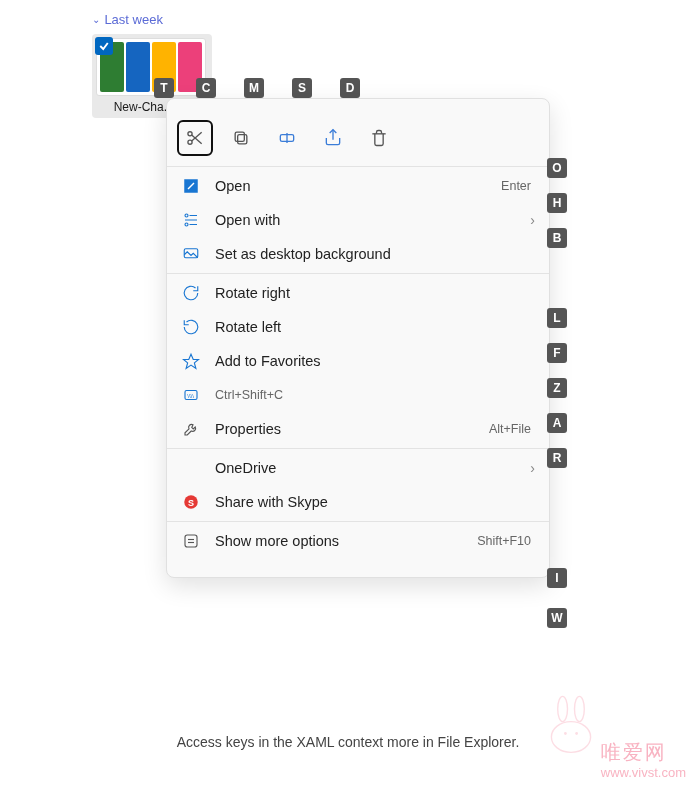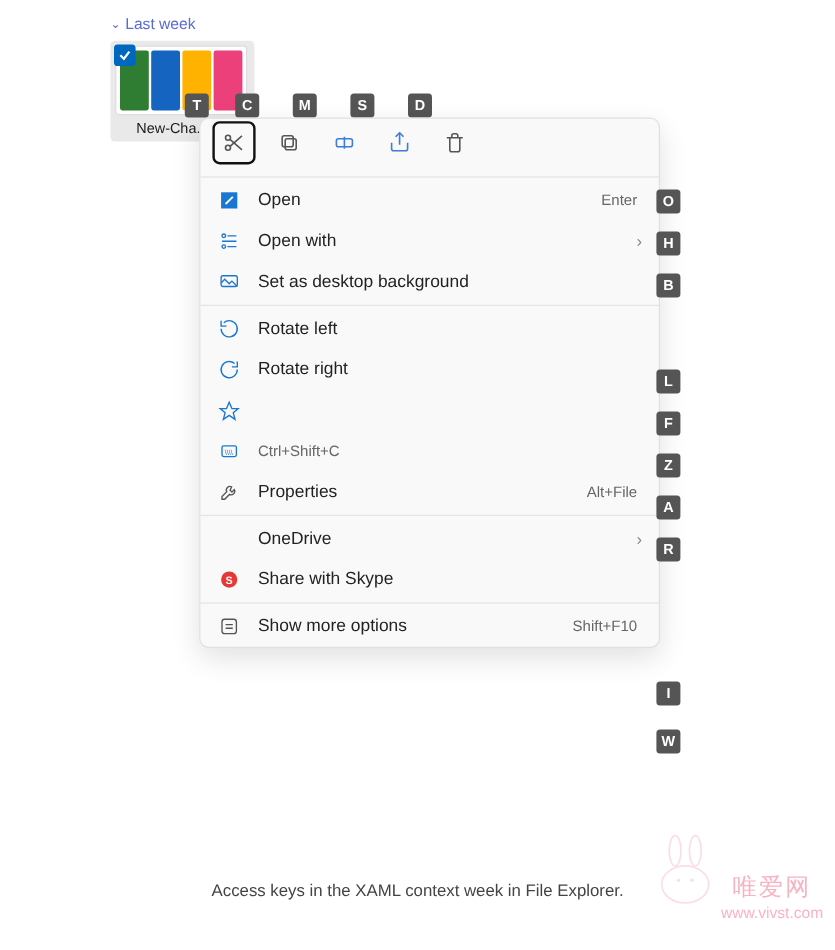--- a/index.html
+++ b/index.html
@@ -92,21 +92,21 @@
   
   .menu {
     position: absolute;
     top: 98px;
     left: 166px;
     width: 384px;
     background: #f9f9f9;
     border: 1px solid #e0e0e0;
     border-radius: 8px;
     box-shadow: 0 8px 24px rgba(0,0,0,0.12);
-    padding: 0 0;
+    padding: 19px 0;
   }
   .toolbar {
     display: flex;
     gap: 10px;
     padding: 2px 10px 8px 10px;
     align-items: center;
   }
   .tool-btn {
     width: 36px; height: 36px;
     display:flex;align-items:center;justify-content:center;
@@ -146,23 +146,23 @@
   .caption {
     position: absolute;
     bottom: 42px;
     left: 0; right: 0;
     text-align: center;
     font-size: 14px;
     color: #444;
   }
   .watermark {
     position: absolute;
-    bottom: 22px;
+    bottom: 10px;
     right: 10px;
-    text-align: center;
+    text-align: left;
     color: #f7a1b3;
     font-size: 13px;
     line-height: 1.3;
     opacity: 0.8;
   }
   .watermark .cn { font-size: 20px; font-weight: 300; letter-spacing: 2px; }
   .bunny {
     position: absolute;
     bottom: 34px; right: 90px;
     width: 70px; height: 70px;
@@ -266,41 +266,42 @@
           <rect x="3" y="5" width="18" height="12" rx="2"></rect>
           <path d="M3 13l4-4 5 5 3-3 6 6"></path>
         </svg>
       </span>
     <span class="label">Set as desktop background</span>
   </div>
   <div class="sep"></div>
   <div class="item">
     <span class="ico">
         <svg viewBox="0 0 24 24" fill="none" stroke="#1976d2" stroke-width="1.5">
+          <path d="M21 12a9 9 0 11-3-6.7"></path>
+          <polyline points="21 3 21 9 15 9"></polyline>
+        </svg>
+      </span>
+    <span class="label">Rotate right</span>
+  </div>
+  <div class="item">
+    <span class="ico">
+        <svg viewBox="0 0 24 24" fill="none" stroke="#1976d2" stroke-width="1.5">
           <path d="M3 12a9 9 0 103-6.7"></path>
           <polyline points="3 3 3 9 9 9"></polyline>
         </svg>
       </span>
     <span class="label">Rotate left</span>
   </div>
   <div class="item">
     <span class="ico">
         <svg viewBox="0 0 24 24" fill="none" stroke="#1976d2" stroke-width="1.5">
-          <path d="M21 12a9 9 0 11-3-6.7"></path>
-          <polyline points="21 3 21 9 15 9"></polyline>
-        </svg>
-      </span>
-    <span class="label">Rotate right</span>
-  </div>
-  <div class="item">
-    <span class="ico">
-        <svg viewBox="0 0 24 24" fill="none" stroke="#1976d2" stroke-width="1.5">
           <polygon points="12 3 15 10 22 10 16.5 14.5 18.5 22 12 17.5 5.5 22 7.5 14.5 2 10 9 10"></polygon>
         </svg>
       </span>
+    <span class="label">Add to Favorites</span>
   </div>
   <div class="item">
     <span class="ico">
         <svg viewBox="0 0 24 24" fill="none" stroke="#1976d2" stroke-width="1.5">
           <rect x="4" y="6" width="16" height="12" rx="2"></rect>
           <text x="7" y="16" font-size="8" fill="#1976d2" stroke="none">\\\\</text>
         </svg>
       </span>
     <span class="shortcut">Ctrl+Shift+C</span>
   </div>
@@ -348,21 +349,21 @@
     <div class="side-key" style="top: 228px;">B</div>
     <div class="side-key" style="top: 308px;">L</div>
     <div class="side-key" style="top: 343px;">F</div>
     <div class="side-key" style="top: 378px;">Z</div>
     <div class="side-key" style="top: 413px;">A</div>
     <div class="side-key" style="top: 448px;">R</div>
     <div class="side-key" style="top: 568px;">I</div>
     <div class="side-key" style="top: 608px;">W</div>
   </div>
 
-<div class="caption">Access keys in the XAML context week in File Explorer.</div>
+<div class="caption">Access keys in the XAML context more in File Explorer.</div>
 
 <svg class="bunny" viewBox="0 0 100 100">
   <ellipse cx="50" cy="70" rx="28" ry="22" fill="none" stroke="#f7a1b3" stroke-width="2"></ellipse>
   <ellipse cx="38" cy="30" rx="7" ry="18" fill="none" stroke="#f7a1b3" stroke-width="2"></ellipse>
   <ellipse cx="62" cy="30" rx="7" ry="18" fill="none" stroke="#f7a1b3" stroke-width="2"></ellipse>
   <circle cx="42" cy="65" r="2" fill="#f7a1b3"></circle>
   <circle cx="58" cy="65" r="2" fill="#f7a1b3"></circle>
 </svg>
 <div class="watermark">
   <div class="cn">唯爱网</div>

